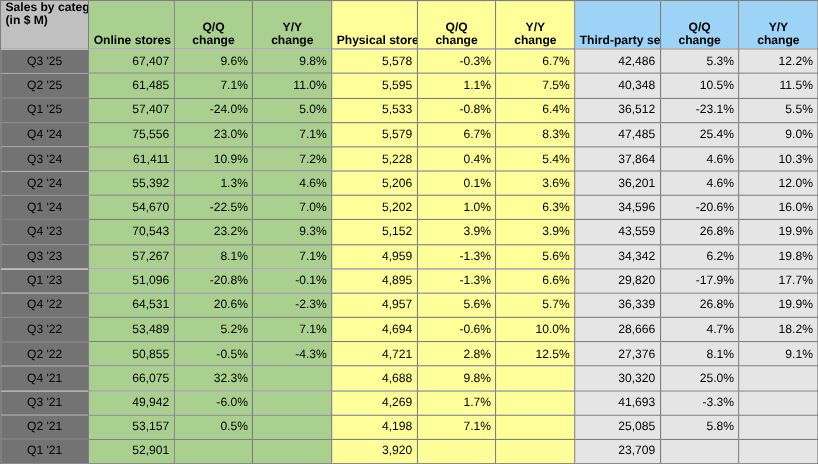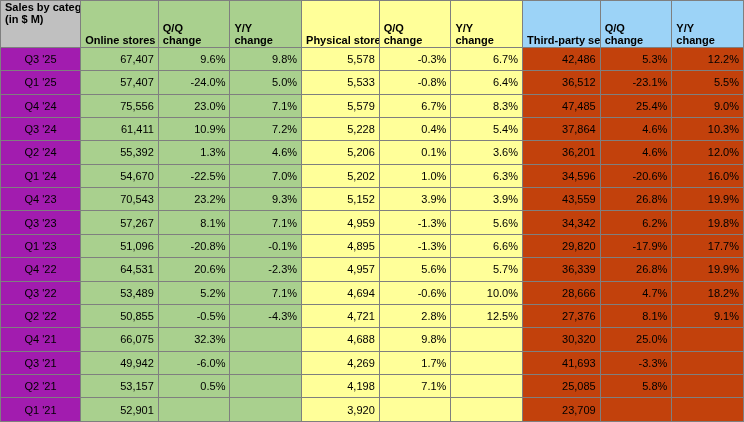--- a/index.html
+++ b/index.html
@@ -41,31 +41,31 @@
     text-align: left;
     vertical-align: top !important;
     line-height: 13px;
     padding-top: 2px;
   }
   td.g-hdr { background: #a9d08e; }
   td.y-hdr { background: #ffff99; }
   td.b-hdr { background: #9cd3f7; }
 
   td.g-hdr.name, td.y-hdr.name, td.b-hdr.name { text-align: left; }
-  td.g-hdr.ch, td.y-hdr.ch, td.b-hdr.ch { text-align: left; }
+  td.g-hdr.ch, td.y-hdr.ch, td.b-hdr.ch { text-align: center; }
 
   
   td.lbl {
-    background: #a21caf;
+    background: #737373;
     text-align: center;
     font-weight: bold;
   }
   td.g { background: #a9d08e; }
   td.y { background: #ffff99; }
-  td.b { background: #c2410c; }
+  td.b { background: #e5e5e5; }
   td.num { text-align: right; }
   td.pct { text-align: right; }
 
   
   col.c-label { width: 66px; }
   col.c-val   { width: 64px; }
   col.c-pct   { width: 59px; }
 </style>
 </head>
 <body>
@@ -134,20 +134,32 @@
         <td class="g pct">9.6%</td>
         <td class="g pct">9.8%</td>
         <td class="y num">5,578</td>
         <td class="y pct">-0.3%</td>
         <td class="y pct">6.7%</td>
         <td class="b num">42,486</td>
         <td class="b pct">5.3%</td>
         <td class="b pct">12.2%</td>
       </tr>
       <tr>
+        <td class="lbl">Q2 '25</td>
+        <td class="g num">61,485</td>
+        <td class="g pct">7.1%</td>
+        <td class="g pct">11.0%</td>
+        <td class="y num">5,595</td>
+        <td class="y pct">1.1%</td>
+        <td class="y pct">7.5%</td>
+        <td class="b num">40,348</td>
+        <td class="b pct">10.5%</td>
+        <td class="b pct">11.5%</td>
+      </tr>
+      <tr>
         <td class="lbl">Q1 '25</td>
         <td class="g num">57,407</td>
         <td class="g pct">-24.0%</td>
         <td class="g pct">5.0%</td>
         <td class="y num">5,533</td>
         <td class="y pct">-0.8%</td>
         <td class="y pct">6.4%</td>
         <td class="b num">36,512</td>
         <td class="b pct">-23.1%</td>
         <td class="b pct">5.5%</td>

